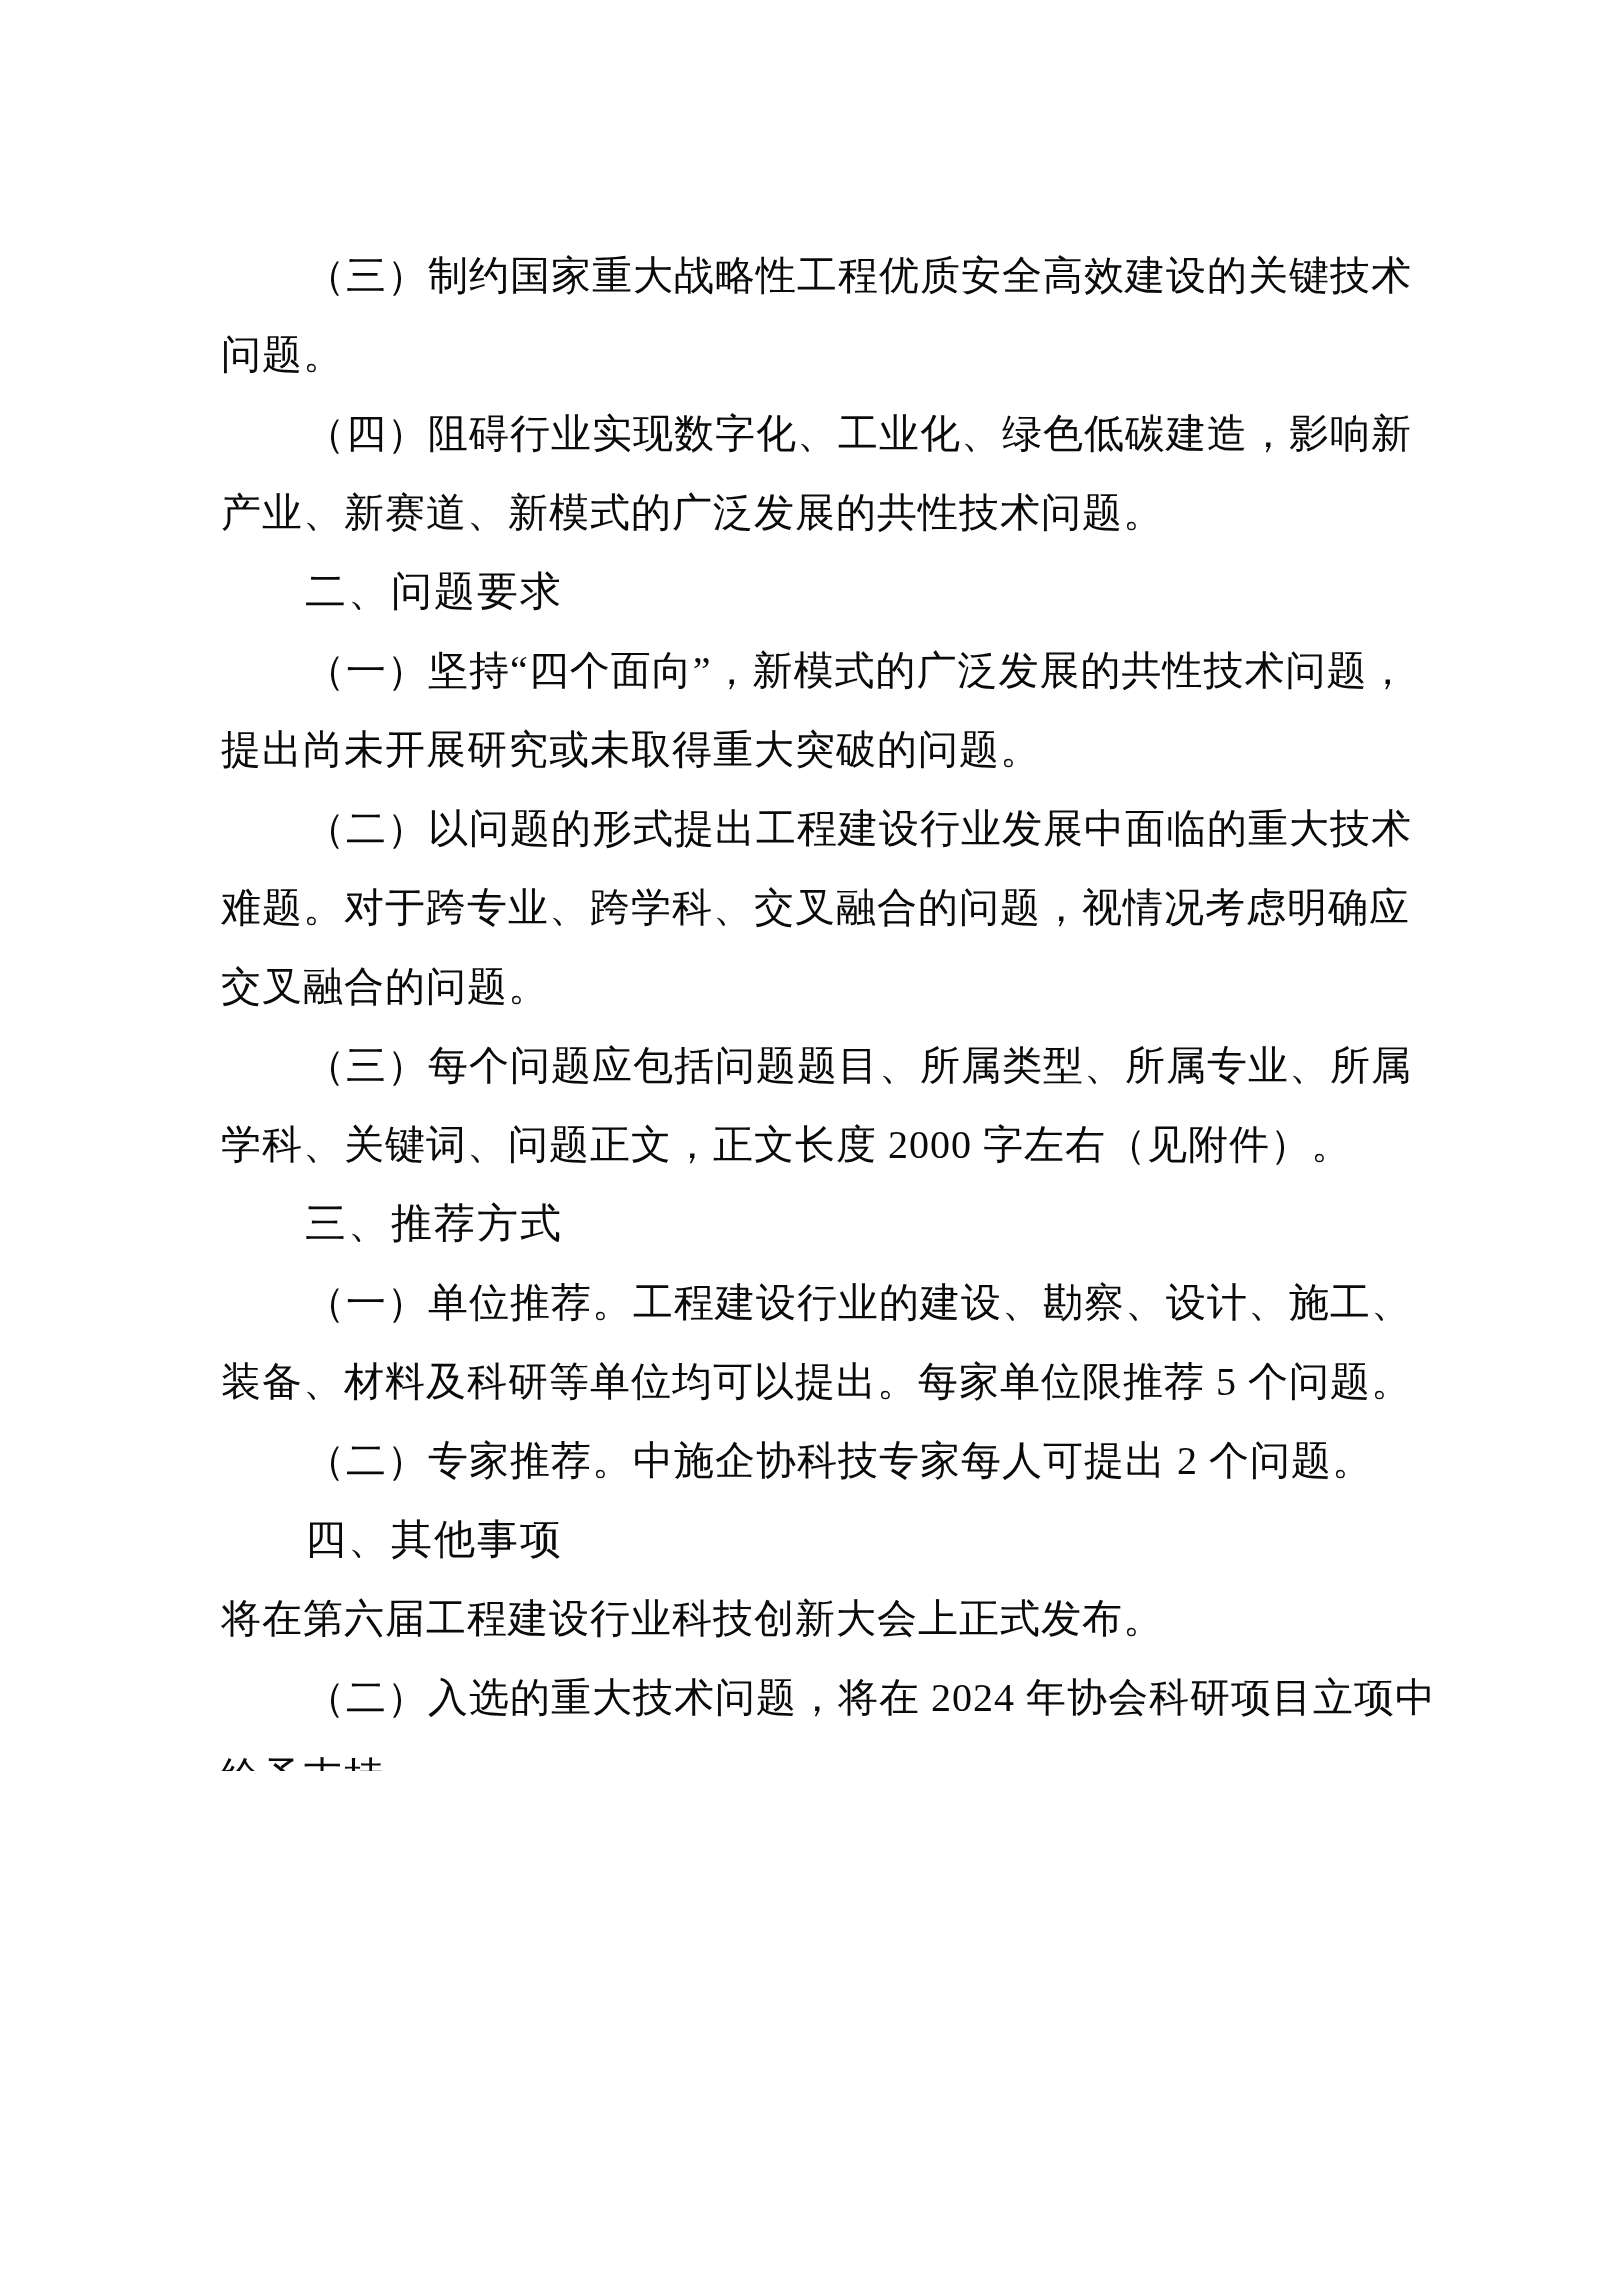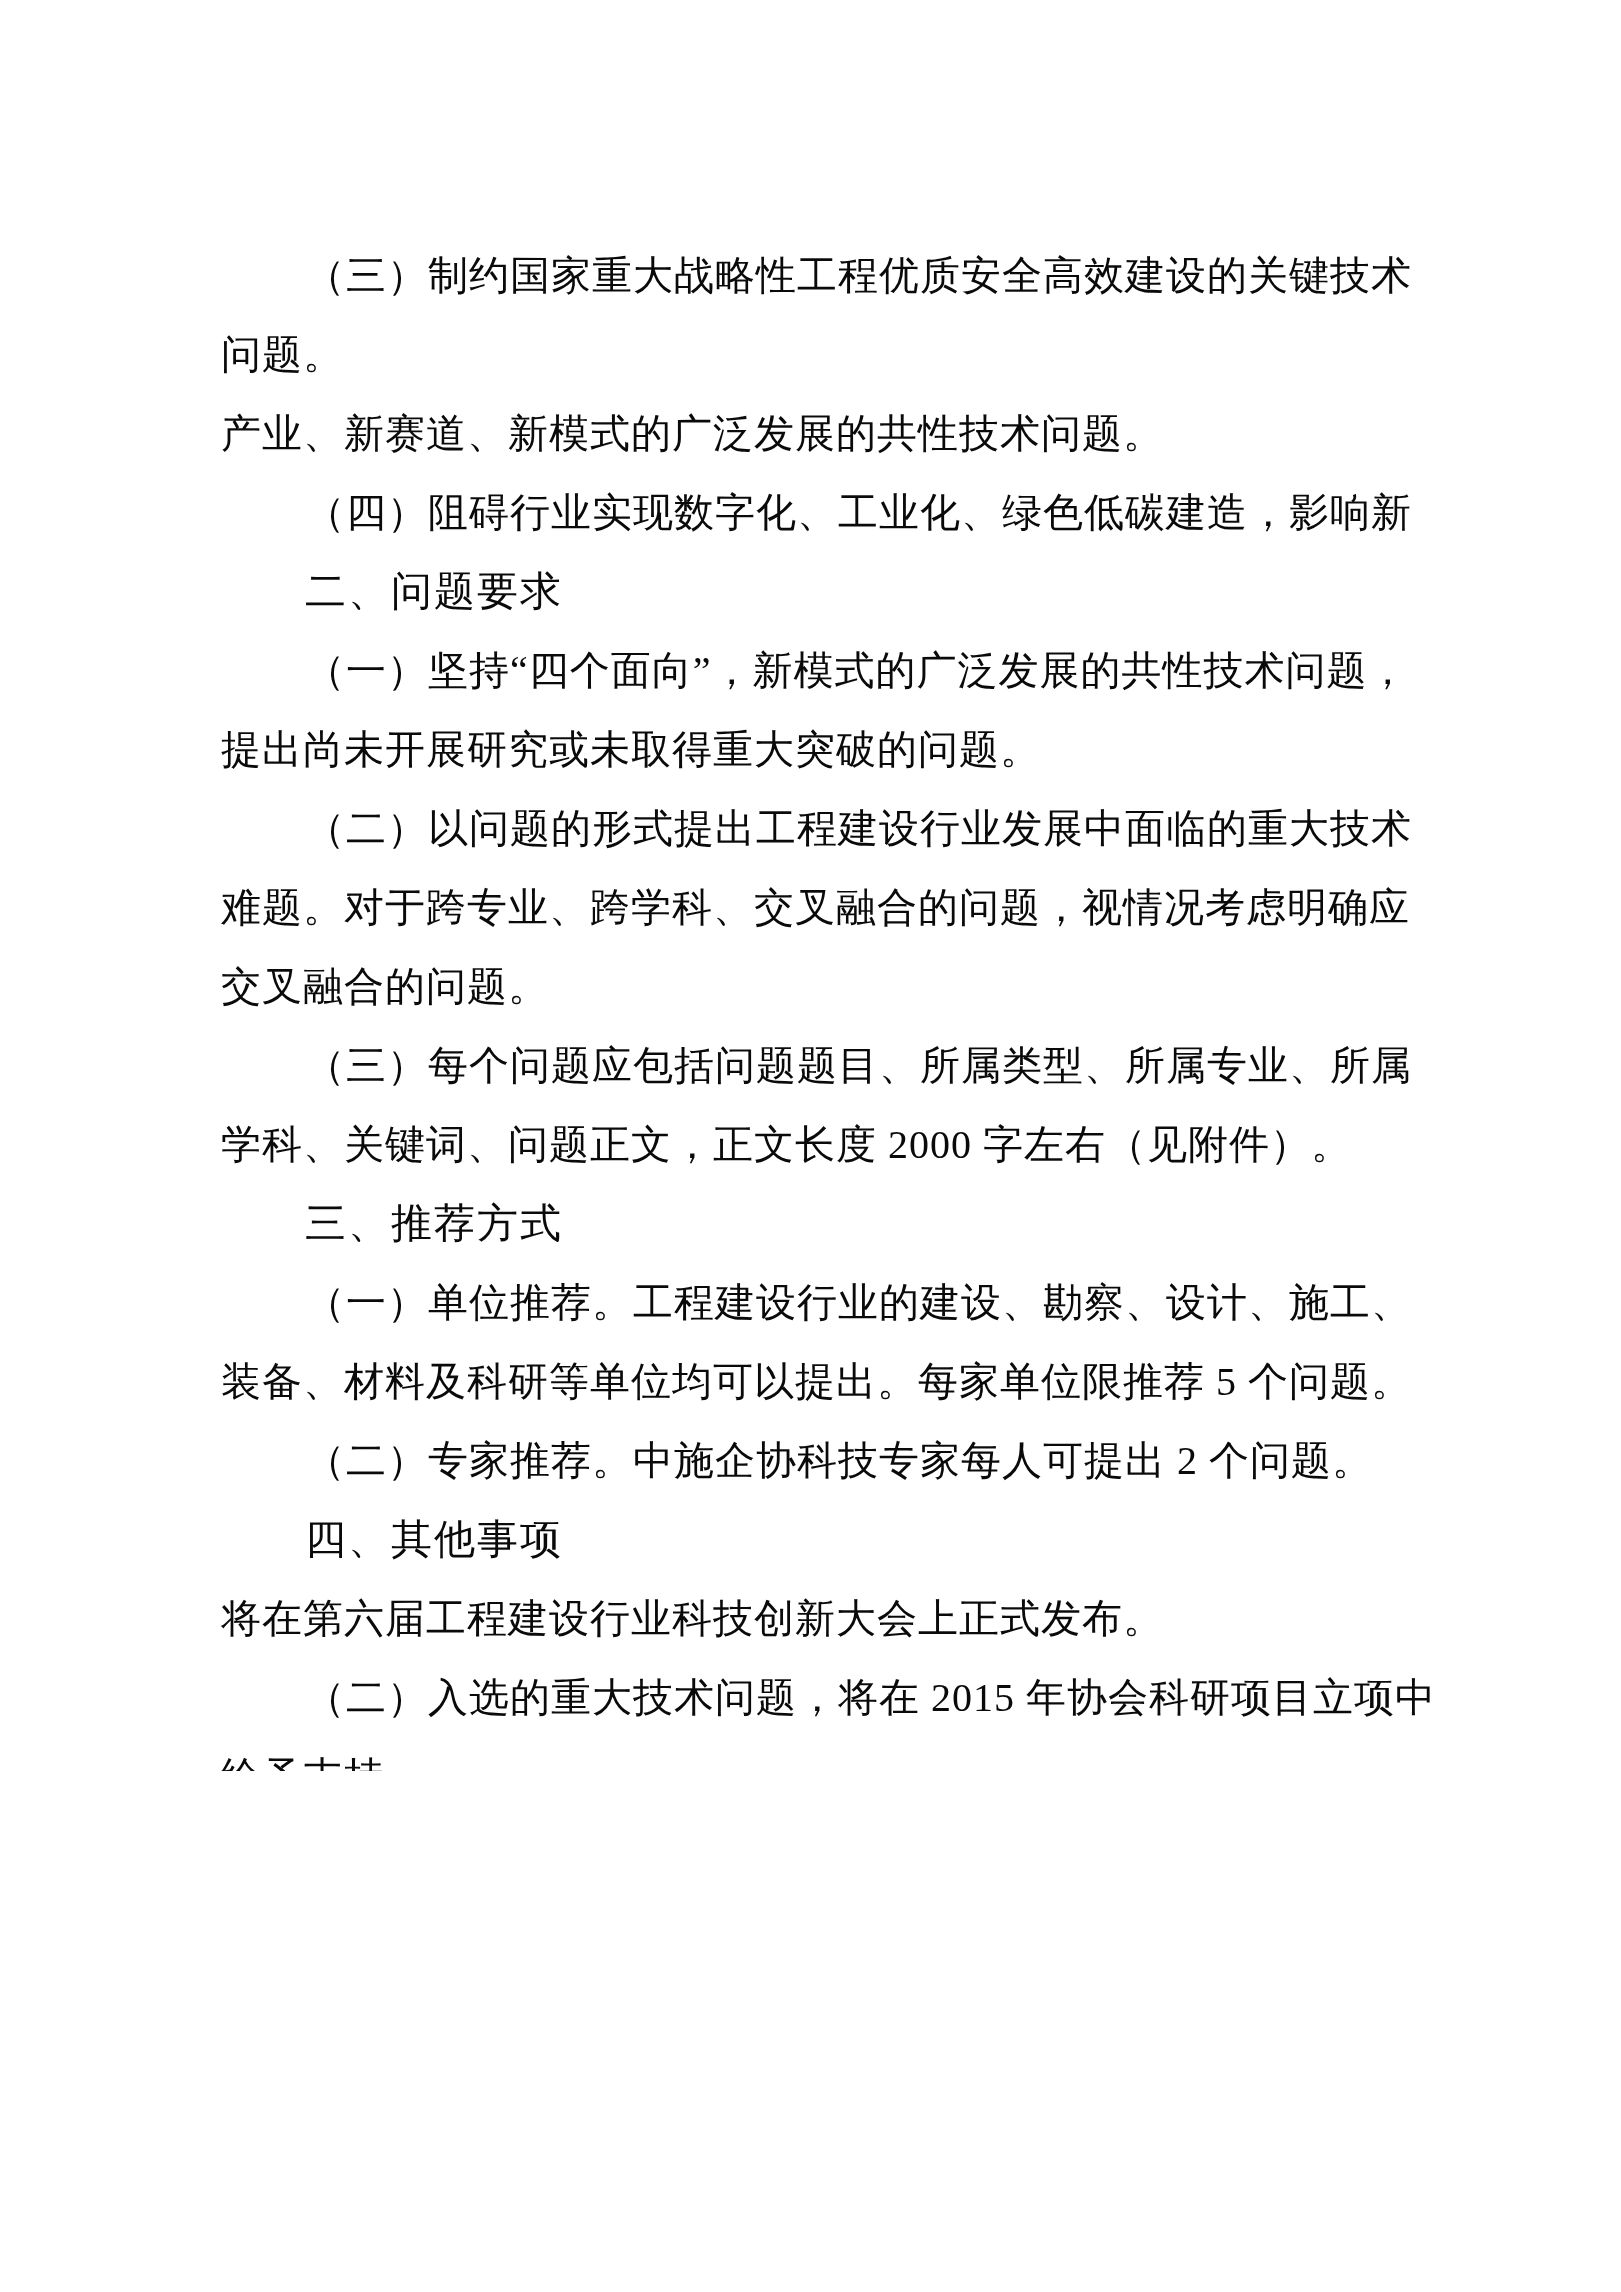--- a/index.html
+++ b/index.html
@@ -51,34 +51,34 @@
     color: #0a0a0a;
   }
 </style>
 </head>
 <body>
 
 <div class="page">
   <div class="doc-body">
       <div class="line indent">（三）制约国家重大战略性工程优质安全高效建设的关键技术</div>
       <div class="line">问题。</div>
+      <div class="line indent">（四）阻碍行业实现数字化、工业化、绿色低碳建造，影响新</div>
       <div class="line">产业、新赛道、新模式的广泛发展的共性技术问题。</div>
-      <div class="line indent">（四）阻碍行业实现数字化、工业化、绿色低碳建造，影响新</div>
       <div class="line indent heading">二、问题要求</div>
       <div class="line indent">（一）坚持“四个面向”，新模式的广泛发展的共性技术问题，</div>
       <div class="line">提出尚未开展研究或未取得重大突破的问题。</div>
       <div class="line indent">（二）以问题的形式提出工程建设行业发展中面临的重大技术</div>
       <div class="line">难题。对于跨专业、跨学科、交叉融合的问题，视情况考虑明确应</div>
       <div class="line">交叉融合的问题。</div>
       <div class="line indent">（三）每个问题应包括问题题目、所属类型、所属专业、所属</div>
       <div class="line">学科、关键词、问题正文，正文长度 2000 字左右（见附件）。</div>
       <div class="line indent heading">三、推荐方式</div>
       <div class="line indent">（一）单位推荐。工程建设行业的建设、勘察、设计、施工、</div>
       <div class="line">装备、材料及科研等单位均可以提出。每家单位限推荐 5 个问题。</div>
       <div class="line indent">（二）专家推荐。中施企协科技专家每人可提出 2 个问题。</div>
       <div class="line indent heading">四、其他事项</div>
       <div class="line">将在第六届工程建设行业科技创新大会上正式发布。</div>
-      <div class="line indent">（二）入选的重大技术问题，将在 2015 年协会科研项目立项中</div>
+      <div class="line indent">（二）入选的重大技术问题，将在 2024 年协会科研项目立项中</div>
       <div class="line">给予支持。</div>
     </div>
   <div class="page-footer">— 2 —</div>
 </div>
 
 
 </body></html>

